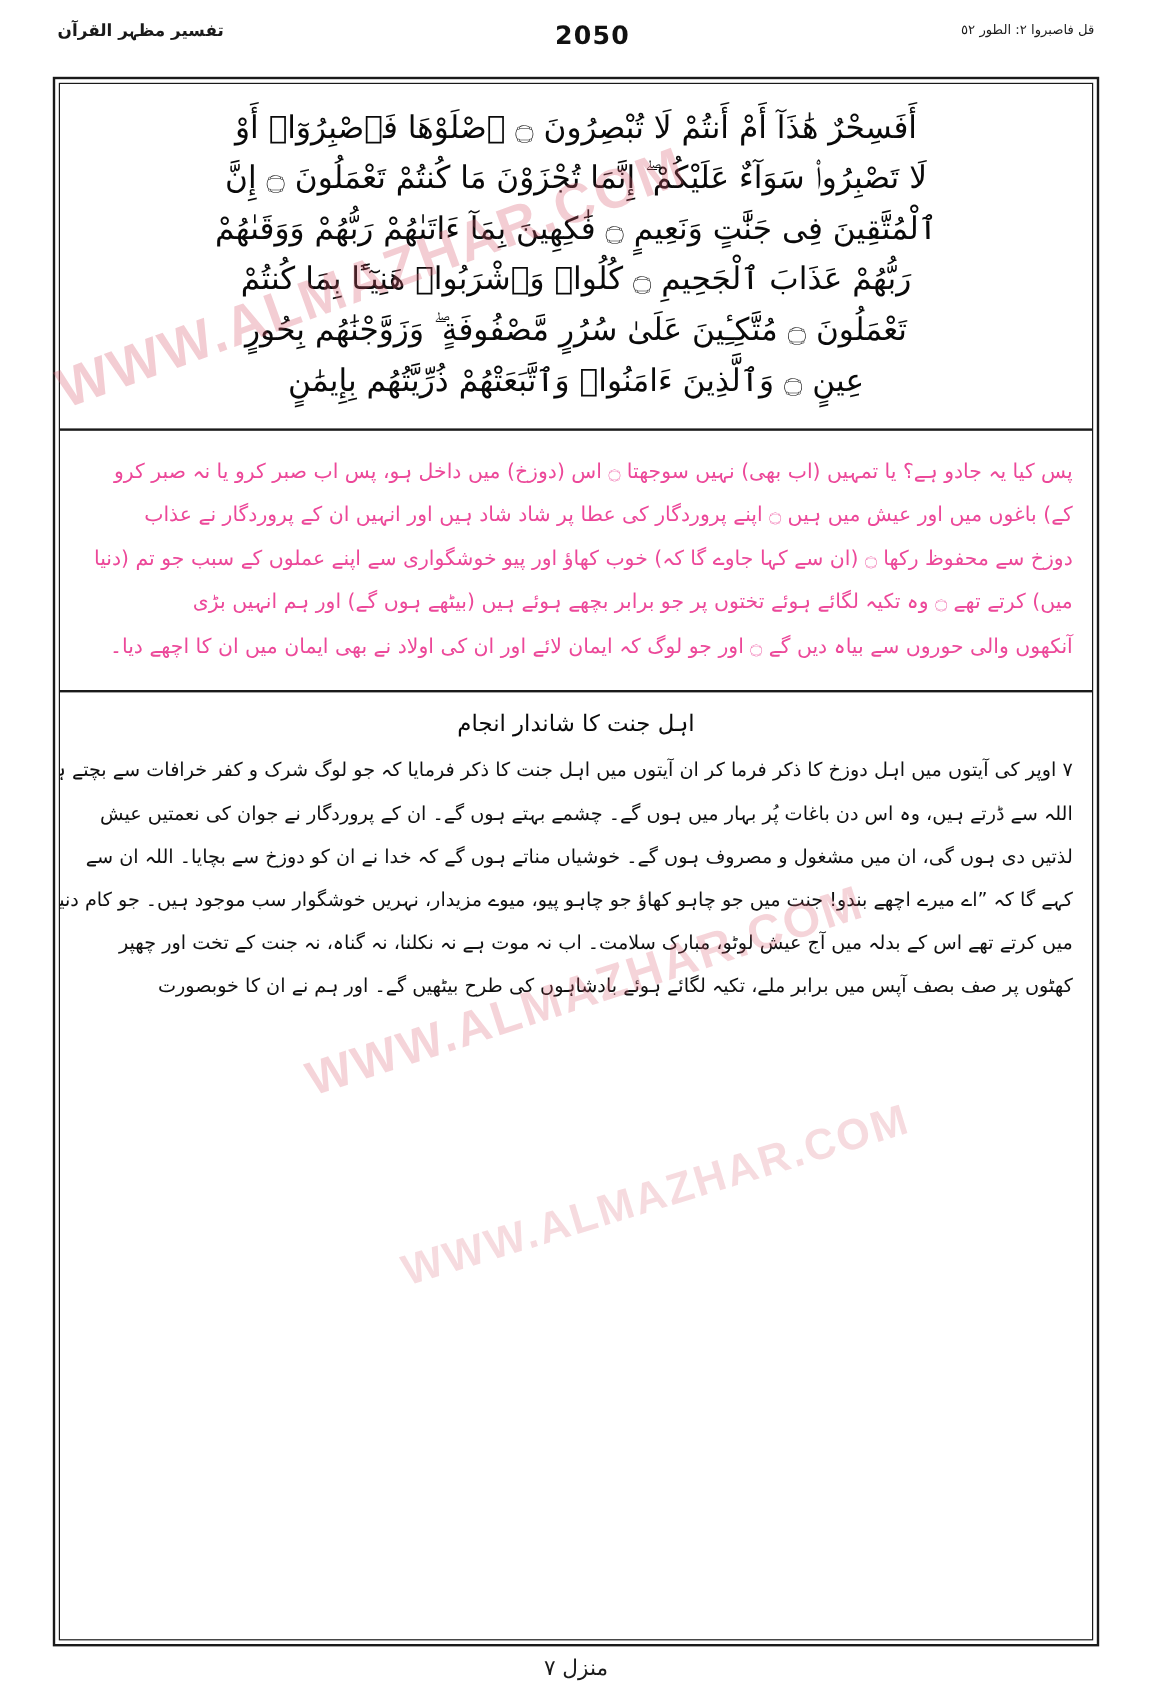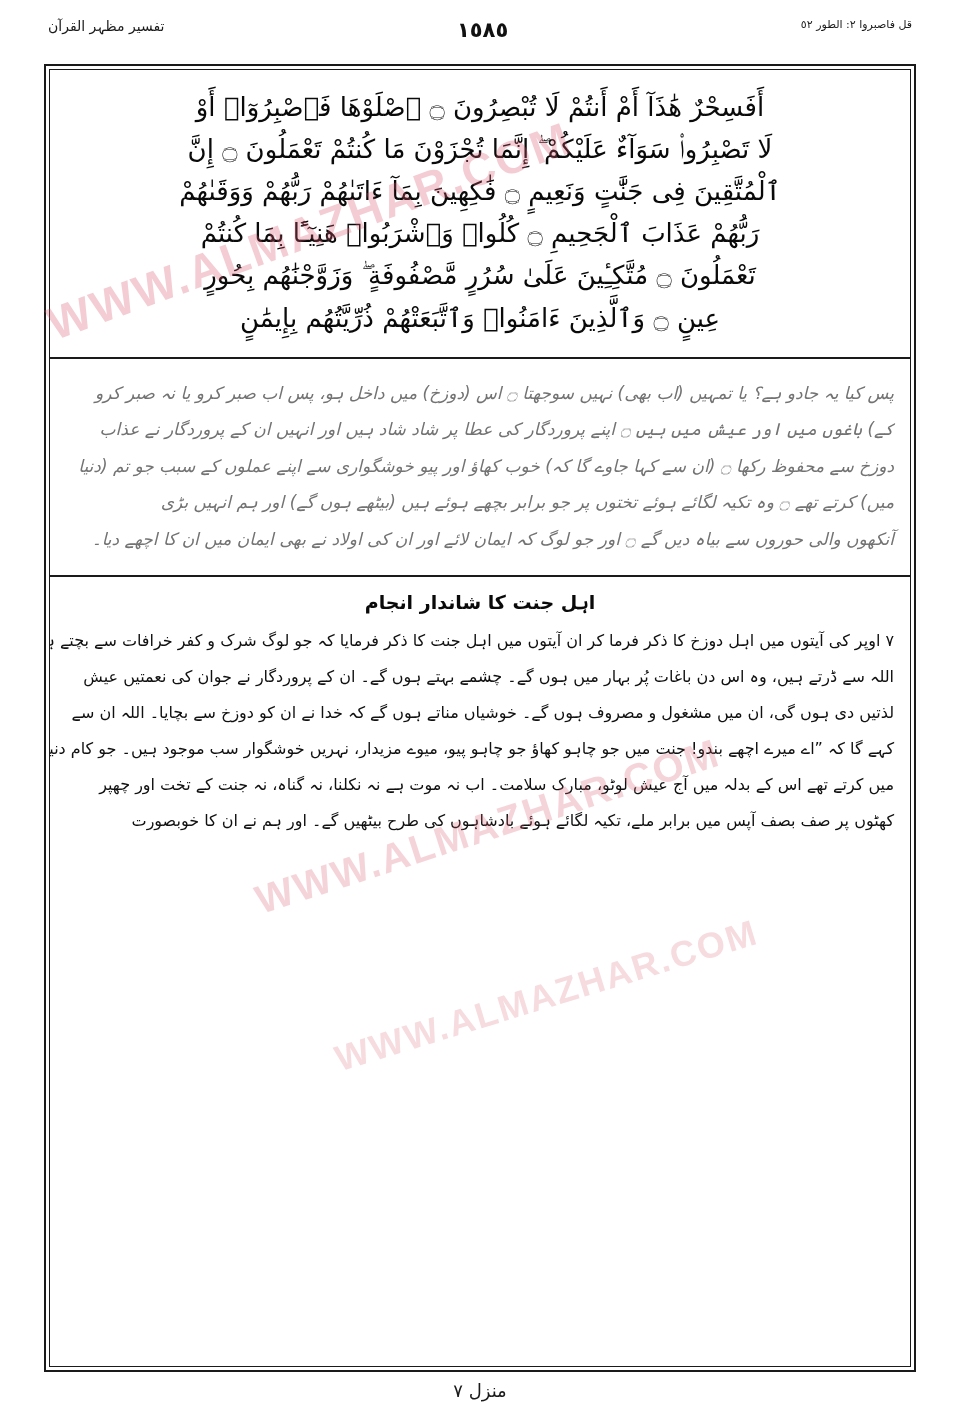--- a/index.html
+++ b/index.html
@@ -38,20 +38,21 @@
     font-size: 13px;
     line-height: 1.25;
     color: #1a1a1a;
     white-space: nowrap;
     font-family: "DejaVu Sans", sans-serif;
     letter-spacing: 0;
   }
   .header-left {
     text-align: left;
     font-size: 14px;
+    font-weight: bold;
   }
   .header-right {
     text-align: left;
     font-size: 11px;
     max-width: 220px;
     white-space: normal;
     direction: rtl;
   }
   .page-number {
     font-size: 21px;
@@ -105,35 +106,34 @@
     border-bottom: 2px solid #1a1a1a;
     padding: 16px 16px 18px 16px;
     direction: rtl;
     text-align: justify;
     text-align-last: right;
   }
   .urdu-line {
     font-family: "DejaVu Sans", sans-serif;
     font-size: 17px;
     line-height: 2.15;
-    color: #737373;
-    direction: rtl;
-    white-space: nowrap;
-    font-style: italic;
+    color: #ec4899;
+    direction: rtl;
+    white-space: nowrap;
   }
 
   
   .commentary-block {
     padding: 10px 16px 10px 16px;
     direction: rtl;
   }
   .commentary-heading {
     text-align: center;
     font-size: 19px;
-    font-weight: 700;
+    font-weight: 400;
     margin: 4px 0 10px 0;
     direction: rtl;
     color: #0a0a0a;
   }
   .commentary-line {
     font-family: "DejaVu Sans", sans-serif;
     font-size: 16px;
     line-height: 2.25;
     color: #101010;
     direction: rtl;
@@ -184,21 +184,21 @@
     color: rgba(216, 90, 110, 0.22);
   }
 </style>
 </head>
 <body>
 
 <div class="page">
 
   <div class="header">
     <div class="header-side header-right">قل فاصبروا ۲: الطور ٥۲</div>
-    <div class="page-number">١٥٨٥</div>
+    <div class="page-number">2050</div>
     <div class="header-side header-left">تفسیر مظہر القرآن</div>
   </div>
 
   <div class="frame">
     <div class="frame-inner">
 
       <div class="arabic-block">
         <div class="ayah-line">أَفَسِحْرٌ هَٰذَآ أَمْ أَنتُمْ لَا تُبْصِرُونَ ۝ ٱصْلَوْهَا فَٱصْبِرُوٓا۟ أَوْ</div>
         <div class="ayah-line">لَا تَصْبِرُوا۟ سَوَآءٌ عَلَيْكُمْ ۖ إِنَّمَا تُجْزَوْنَ مَا كُنتُمْ تَعْمَلُونَ ۝ إِنَّ</div>
         <div class="ayah-line">ٱلْمُتَّقِينَ فِى جَنَّٰتٍ وَنَعِيمٍ ۝ فَٰكِهِينَ بِمَآ ءَاتَىٰهُمْ رَبُّهُمْ وَوَقَىٰهُمْ</div>

